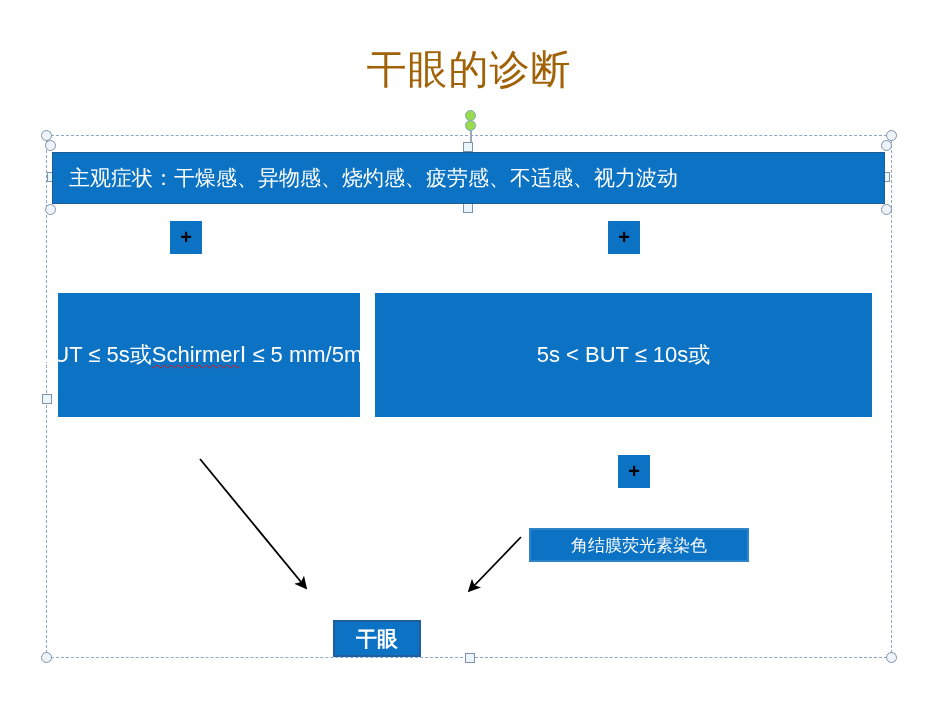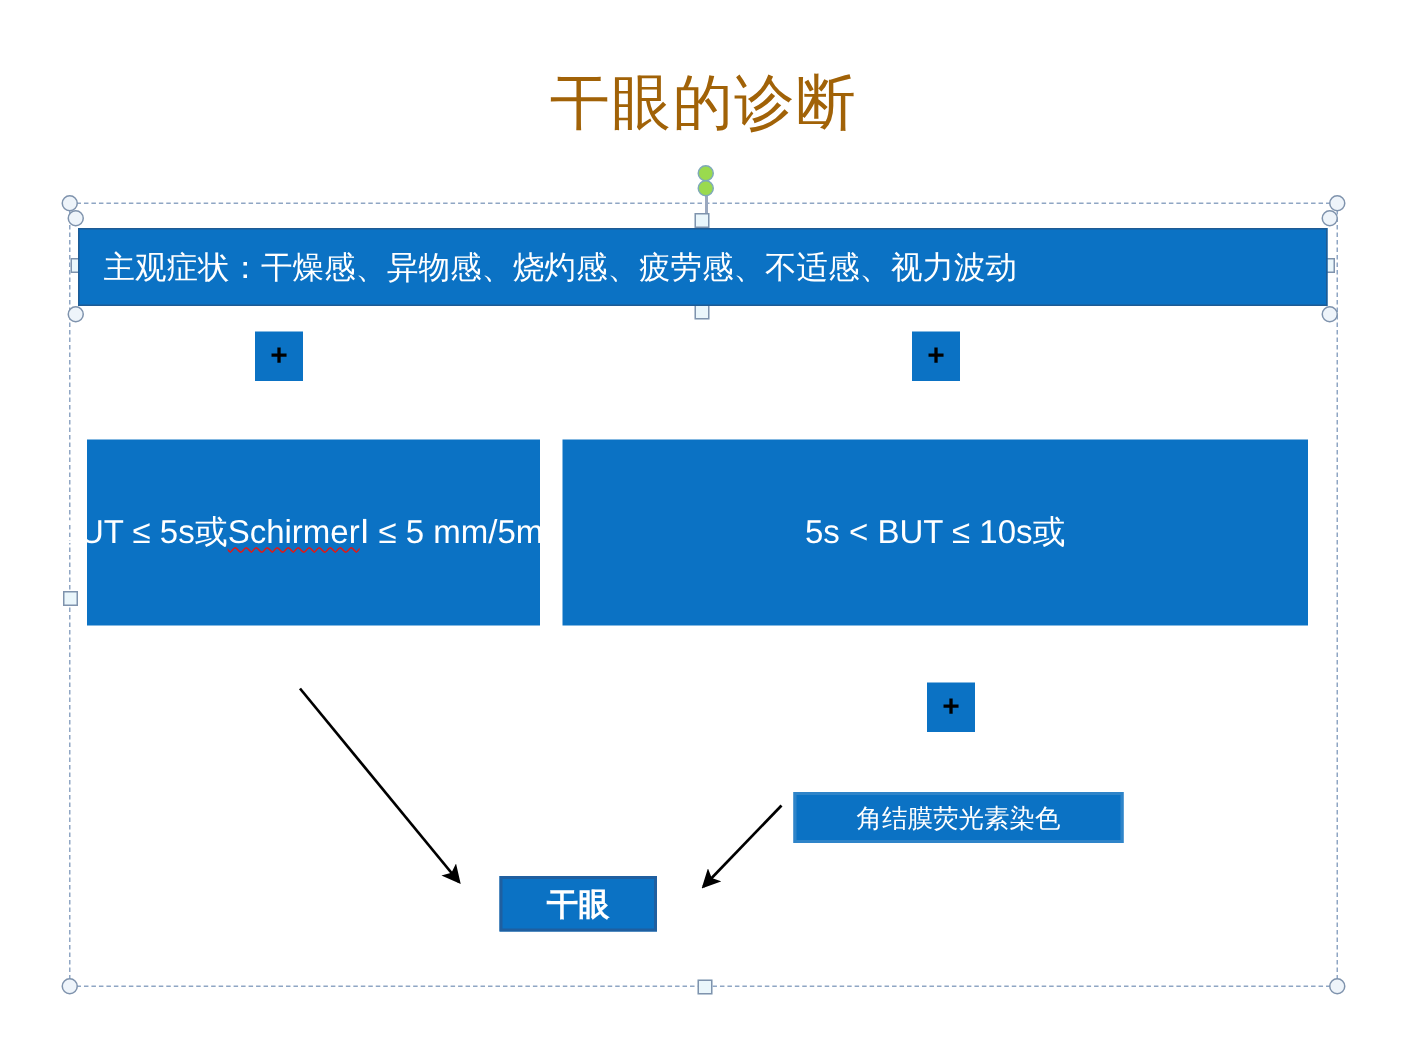--- a/index.html
+++ b/index.html
@@ -184,22 +184,22 @@
     height: 34px;
     border: 2px solid #2e84c9;
     font-size: 17px;
     font-family: "DejaVu Sans", "Liberation Sans", sans-serif;
     white-space: nowrap;
     margin-top: 23px;
   }
 
   #dryeye-box {
     left: 333px;
-    top: 584px;
-    width: 105px;
+    top: 620px;
+    width: 88px;
     height: 37px;
     border: 2px solid #1f5fa0;
     font-size: 21px;
     font-weight: bold;
     font-family: "DejaVu Sans", "Liberation Sans", sans-serif;
   }
 
   
   #arrows-layer {
     position: absolute;

